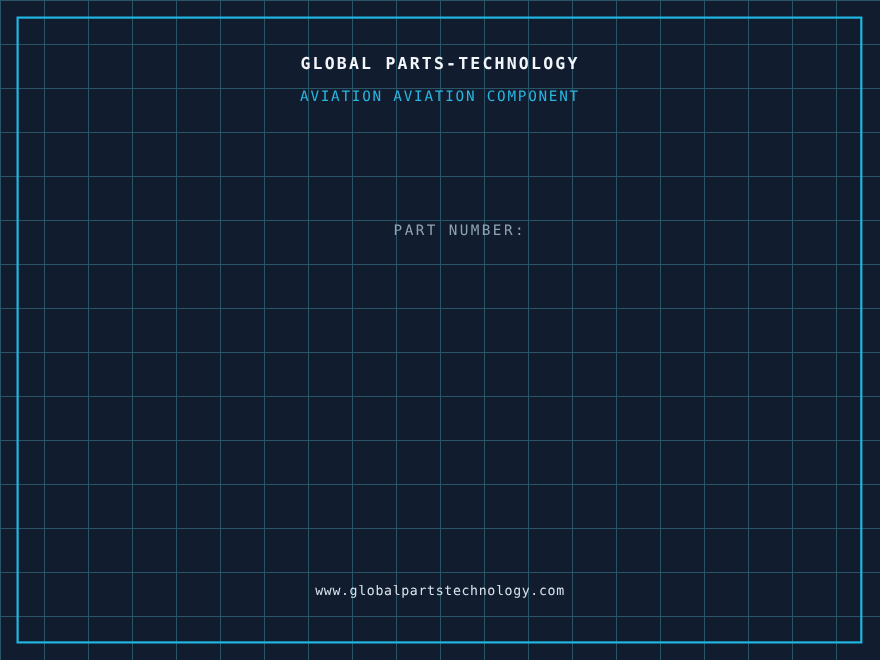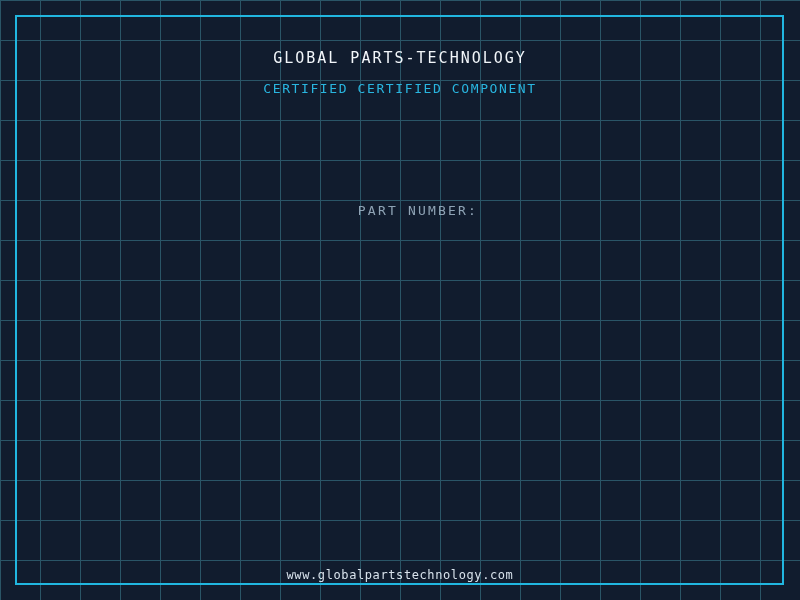--- a/index.html
+++ b/index.html
@@ -51,21 +51,21 @@
     left: 0;
     width: 800px;
     text-align: center;
   }
 
   #title {
     top: 48px;
     color: #f2f6fa;
     font-size: 15px;
     letter-spacing: 2.0px;
-    font-weight: normal;
+    font-weight: bold;
     line-height: 20px;
     white-space: nowrap;
   }
 
   #subtitle {
     top: 80px;
     color: #29b6e0;
     font-size: 13px;
     letter-spacing: 1.6px;
     line-height: 18px;
@@ -92,34 +92,33 @@
     white-space: nowrap;
   }
 
   #footer-url {
     top: 529px;
     color: #d8e2ec;
     font-size: 12px;
     letter-spacing: 0.6px;
     line-height: 17px;
     white-space: nowrap;
-    margin-top: 38px;
   }
 </style>
 </head>
 <body>
 
 <div id="card">
 
   <div id="grid-overlay"></div>
 
   <div id="frame"></div>
 
   <div class="center-col" id="title">GLOBAL PARTS-TECHNOLOGY</div>
 
-  <div class="center-col" id="subtitle">CERTIFIED CERTIFIED COMPONENT</div>
+  <div class="center-col" id="subtitle">AVIATION AVIATION COMPONENT</div>
 
   <div class="center-col" id="pn-label">PART NUMBER:</div>
 
 
   <div class="center-col" id="footer-url">www.globalpartstechnology.com</div>
 
 </div>
 
 </body></html>

